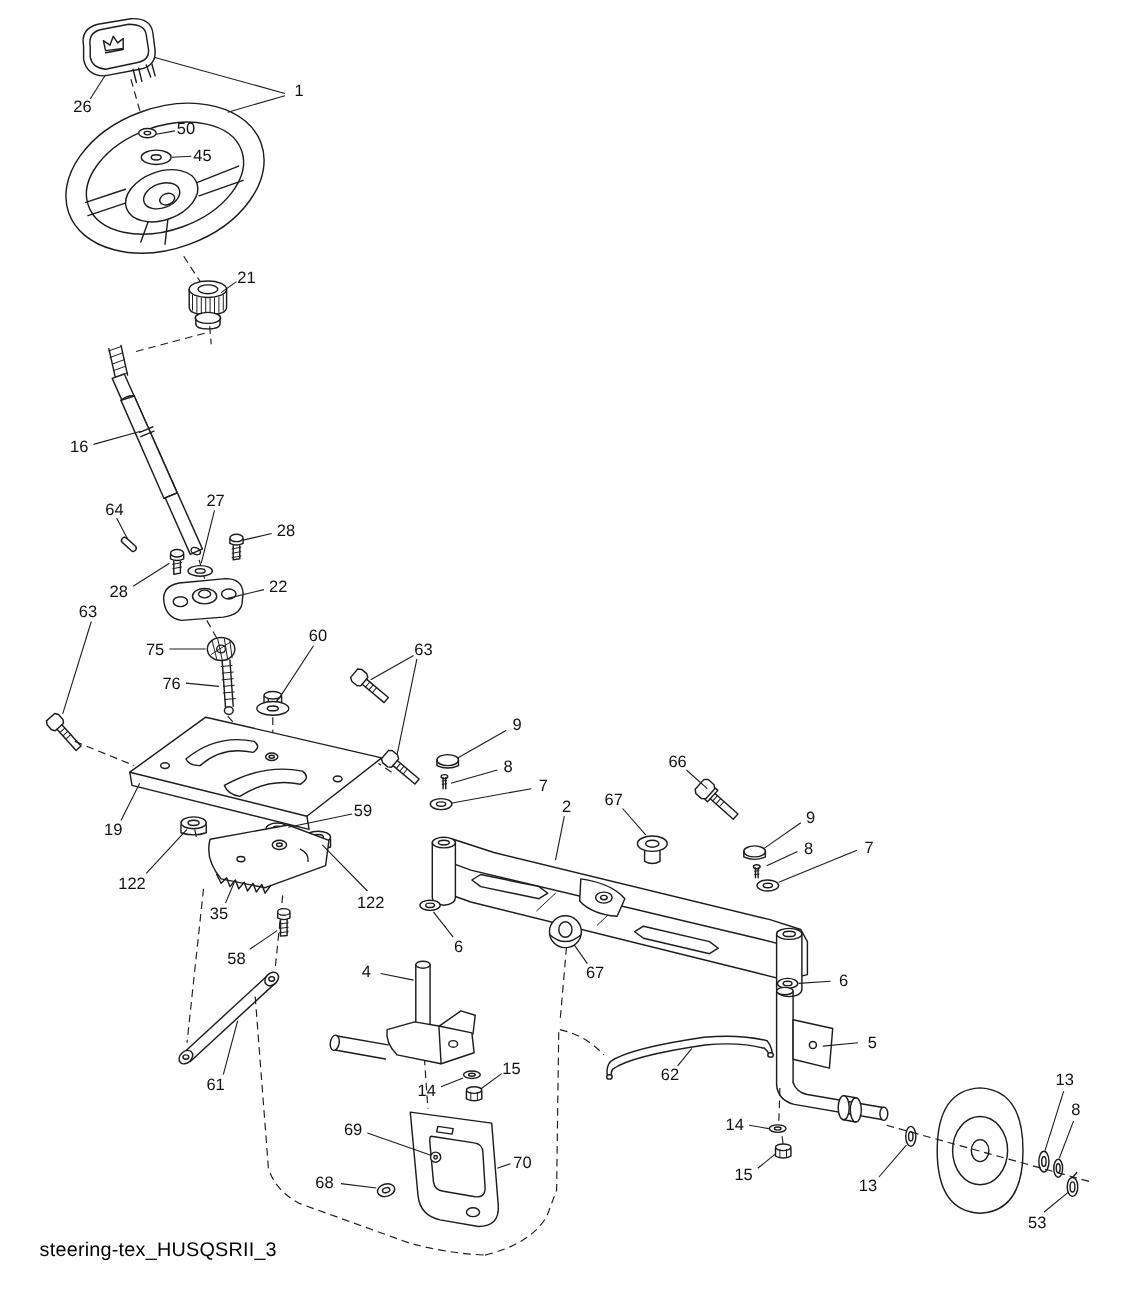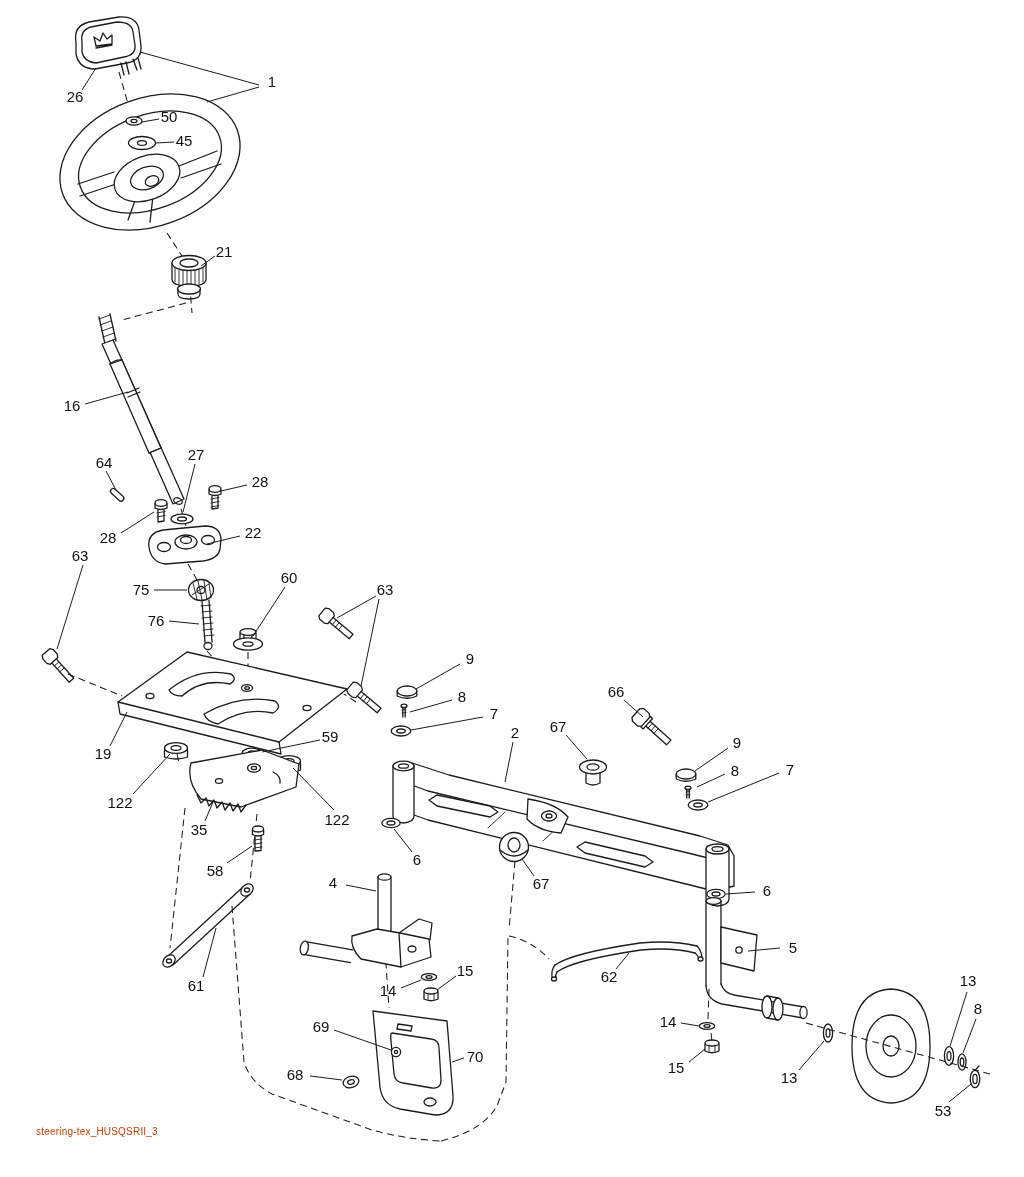--- a/index.html
+++ b/index.html
@@ -5,21 +5,21 @@
   html,body{margin:0;padding:0;background:#ffffff;}
   .page{position:relative;width:1024px;height:1177px;background:#ffffff;overflow:hidden;
         font-family:"Liberation Sans",sans-serif;}
   .page svg{position:absolute;top:0;left:0;}
   .s{stroke:#1c1c1c;stroke-width:1.3;fill:none;stroke-linecap:round;stroke-linejoin:round;}
   .f{stroke:#1c1c1c;stroke-width:1.3;fill:#ffffff;stroke-linecap:round;stroke-linejoin:round;}
   .thin{stroke:#1c1c1c;stroke-width:0.9;fill:none;stroke-linecap:round;}
   .phantom path{stroke:#1c1c1c;stroke-width:1.05;fill:none;stroke-dasharray:7 4.5;stroke-linecap:butt;}
   .leader{stroke:#1c1c1c;stroke-width:1;}
   .callout{font-family:"Liberation Sans",sans-serif;font-size:15px;fill:#111111;text-anchor:middle;}
-  .footer-label{position:absolute;left:36px;top:1126px;font-size:10px;color:#c2410c;
+  .footer-label{position:absolute;left:36px;top:1126px;font-size:18px;color:#000000;
         font-family:"Liberation Sans",sans-serif;letter-spacing:0.2px;}
 </style>
 </head>
 <body>
 
 <div class="page">
 <svg viewBox="0 0 1024 1177" width="1024" height="1177">
 
   <g class="phantom">
     <path d="M 119,72 L 146,167"></path>

